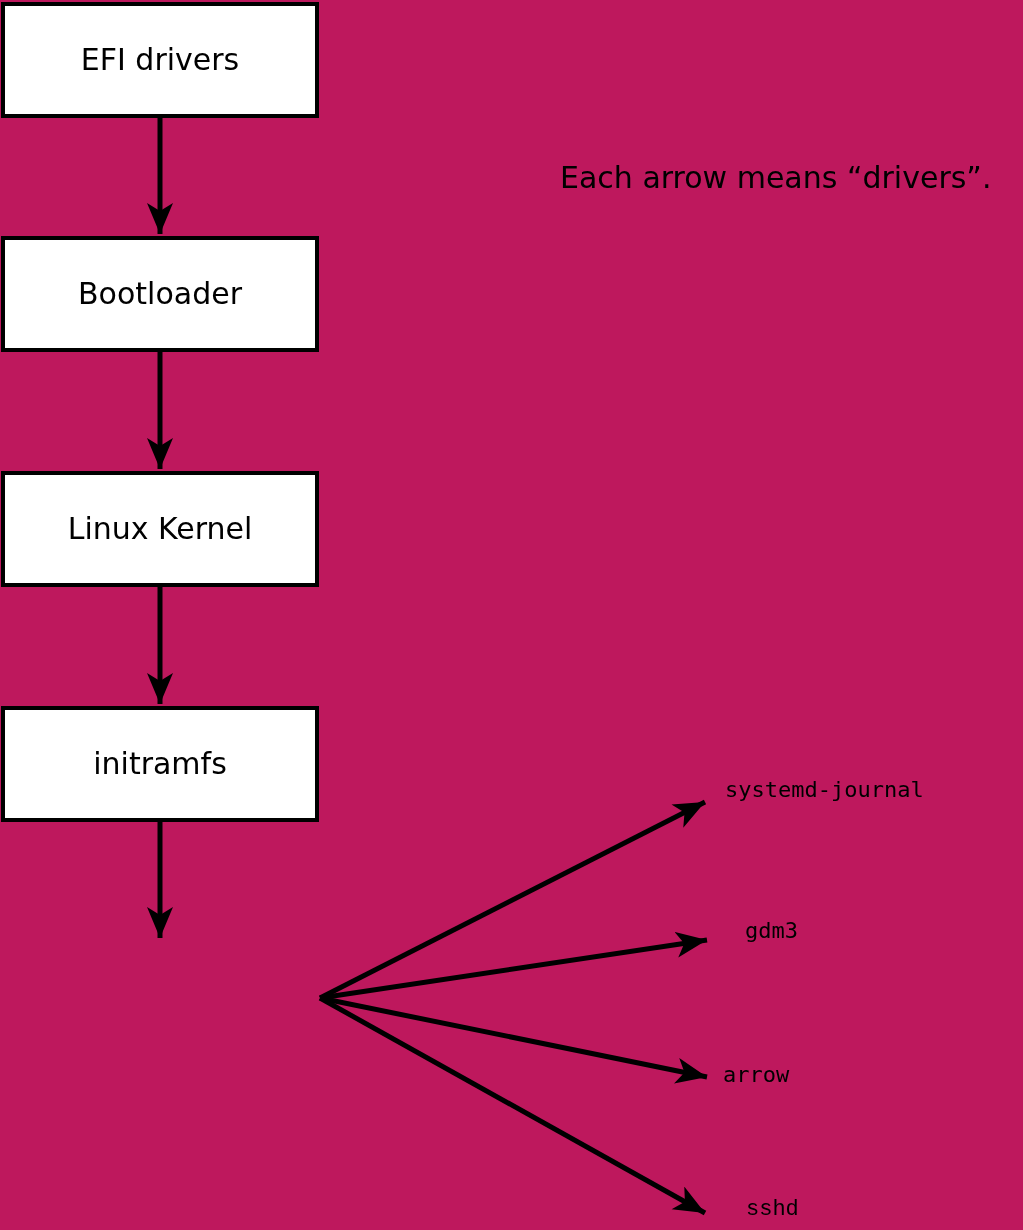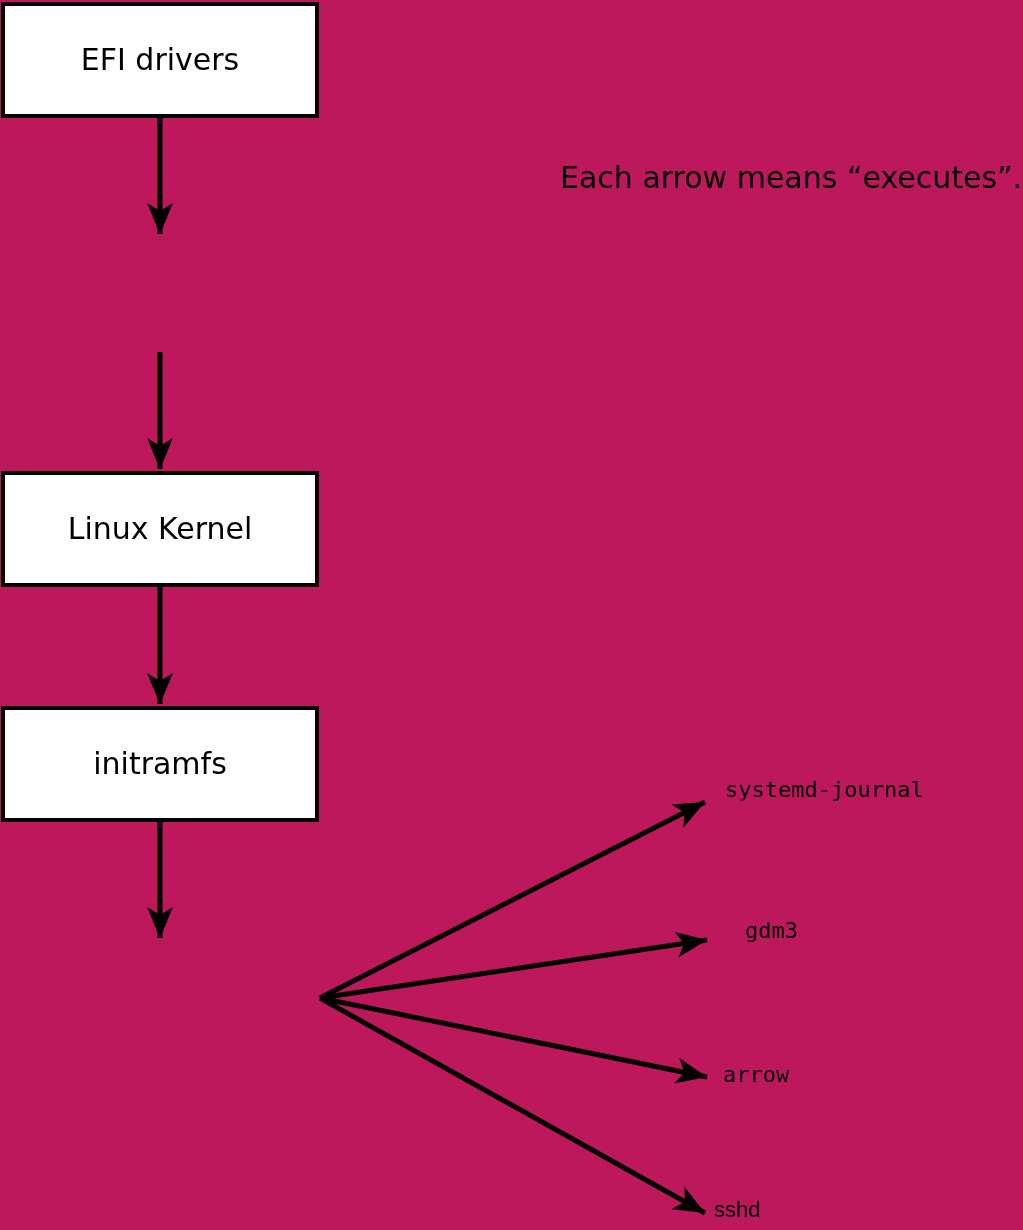--- a/index.html
+++ b/index.html
@@ -51,21 +51,22 @@
   .proc-label {
     position: absolute;
     font-size: 22px;
     line-height: 30px;
     white-space: nowrap;
   }
   .mono {
     font-family: "DejaVu Sans Mono", monospace;
   }
   .sans {
-    font-family: Liberation Sans, sans-serif;
+    font-family: Liberation Mono, monospace;
+    margin-left: 32px;
   }
 </style>
 </head>
 <body>
 
 <div class="canvas">
 
   <svg class="arrows-layer" width="1023" height="1230" viewBox="0 0 1023 1230" xmlns="http://www.w3.org/2000/svg">
     <defs>
       <marker id="stealth" markerUnits="userSpaceOnUse" markerWidth="34" markerHeight="28" refX="31" refY="13" orient="auto">
@@ -80,27 +81,30 @@
 
     <line x1="320" y1="998" x2="705" y2="802" stroke="#000000" stroke-width="5" marker-end="url(#stealth)"></line>
     <line x1="320" y1="998" x2="707" y2="940" stroke="#000000" stroke-width="5" marker-end="url(#stealth)"></line>
     <line x1="320" y1="998" x2="707" y2="1077" stroke="#000000" stroke-width="5" marker-end="url(#stealth)"></line>
     <line x1="320" y1="998" x2="705" y2="1213" stroke="#000000" stroke-width="5" marker-end="url(#stealth)"></line>
   </svg>
 
   <div class="node-box" style="top:2px">
     <span class="node-label">EFI drivers</span>
   </div>
+  <div class="node-box" style="top:236px">
+    <span class="node-label">Bootloader</span>
+  </div>
   <div class="node-box" style="top:706px">
     <span class="node-label">initramfs</span>
   </div>
   <div class="node-box" style="top:471px">
     <span class="node-label">Linux Kernel</span>
   </div>
 
-  <div class="annotation">Each arrow means “executes”.</div>
+  <div class="annotation">Each arrow means “drivers”.</div>
 
   <div class="proc-label mono" style="left:725px; top:775px">systemd-journal</div>
   <div class="proc-label mono" style="left:745px; top:916px">gdm3</div>
   <div class="proc-label mono" style="left:723px; top:1060px">arrow</div>
   <div class="proc-label sans" style="left:714px; top:1195px">sshd</div>
 
 </div>
 
 </body></html>

